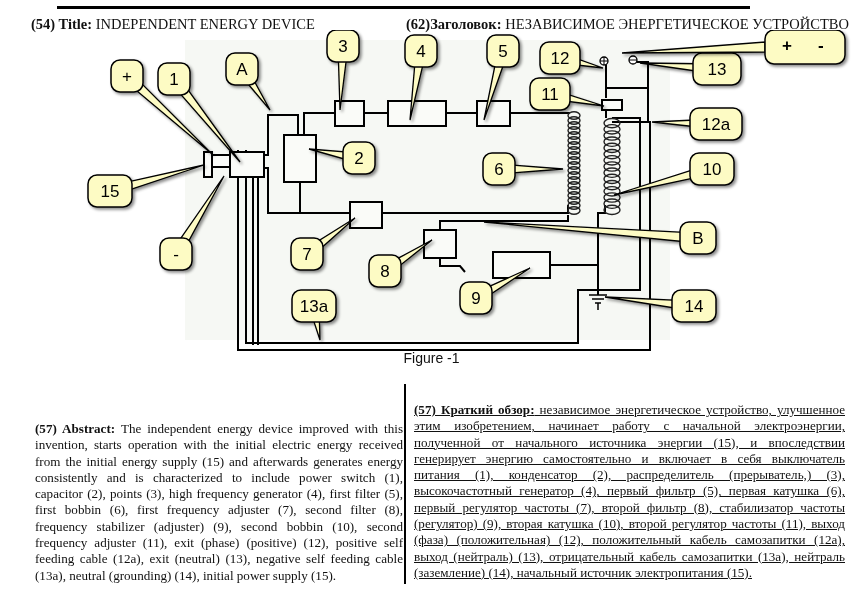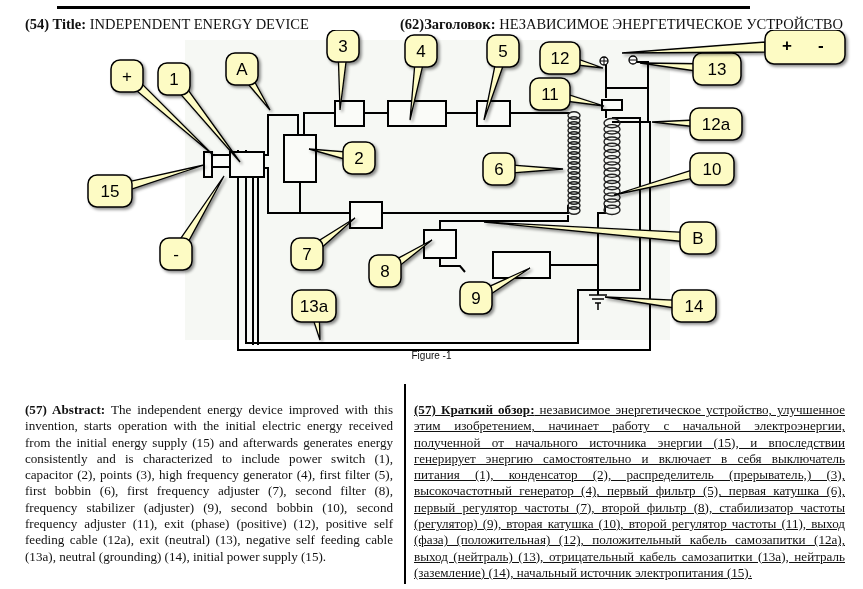--- a/index.html
+++ b/index.html
@@ -1,21 +1,21 @@
 <!DOCTYPE html>
 <html><head>
 <meta charset="utf-8">
 <style>
   html, body { margin:0; padding:0; background:#ffffff; }
   body { width:863px; height:589px; position:relative; overflow:hidden; font-family:"Liberation Serif", serif; color:#111; }
   .rule { position:absolute; height:3px; background:#000; }
   .title { position:absolute; top:16px; font-size:14.5px; white-space:nowrap; color:#111; }
-  .title b { font-weight:bold; }
+  .title b { font-weight:bold;margin-left:6px; }
   #diagram { position:absolute; left:0; top:30px; width:863px; height:340px; }
-  .fig-caption { position:absolute; top:350px; left:0; width:863px; text-align:center; font-family:"Liberation Sans", sans-serif; font-size:10px; color:#111; }
+  .fig-caption { position:absolute; top:350px; left:0; width:863px; text-align:center; font-family:"Liberation Sans", sans-serif; font-size:14px; color:#111; }
   .divider { position:absolute; left:404px; top:384px; width:1.5px; height:200px; background:#000; }
   .abstract { position:absolute; top:402px; font-size:13.1px; line-height:16.3px; text-align:justify; color:#111; }
   .abstract b { font-weight:bold; }
   .callout-text { font-family:"Liberation Sans", sans-serif; font-size:17px; fill:#000; }
 </style>
 </head>
 <body>
 
 <div class="rule" style="left:57px; top:6px; width:373px;"></div>
 <div class="rule" style="left:430px; top:6px; width:320px;"></div>
@@ -273,19 +273,19 @@
         <text x="782" y="51" class="callout-text" font-weight="bold">+</text>
         <text x="818" y="51" class="callout-text" font-weight="bold">-</text>
       </g>
     </g>
 </svg>
 
 <div class="fig-caption">Figure -1</div>
 
 <div class="divider"></div>
 
-<div class="abstract" style="left:25px; width:368px;">
+<div class="abstract" style="left:35px; width:368px;margin-top:19px;">
   <b>(57) Abstract:</b><span> The independent energy device improved with this invention, starts operation with the initial electric energy received from the initial energy supply (15) and afterwards generates energy consistently and is characterized to include power switch (1), capacitor (2), points (3), high frequency generator (4), first filter (5), first bobbin (6), first frequency adjuster (7), second filter (8), frequency stabilizer (adjuster) (9), second bobbin (10), second frequency adjuster (11), exit (phase) (positive) (12), positive self feeding cable (12a), exit (neutral) (13), negative self feeding cable (13a), neutral (grounding) (14), initial power supply (15).</span>
 </div>
 
 <div class="abstract" style="left:414px; width:431px;text-decoration:underline;">
   <b>(57) Краткий обзор:</b><span> независимое энергетическое устройство, улучшенное этим изобретением, начинает работу с начальной электроэнергии, полученной от начального источника энергии (15), и впоследствии генерирует энергию самостоятельно и включает в себя выключатель питания (1), конденсатор (2), распределитель (прерыватель,) (3), высокочастотный генератор (4), первый фильтр (5), первая катушка (6), первый регулятор частоты (7), второй фильтр (8), стабилизатор частоты (регулятор) (9), вторая катушка (10), второй регулятор частоты (11), выход (фаза) (положительная) (12), положительный кабель самозапитки (12a), выход (нейтраль) (13), отрицательный кабель самозапитки (13a), нейтраль (заземление) (14), начальный источник электропитания (15).</span>
 </div>
 
 </body></html>

